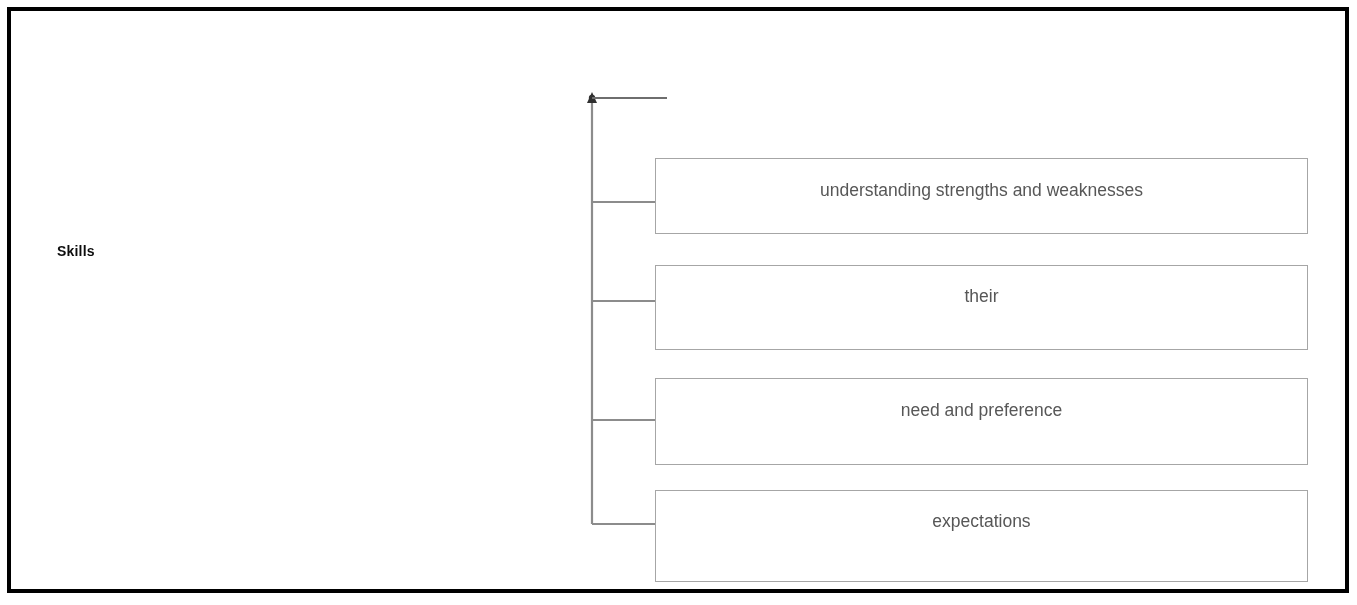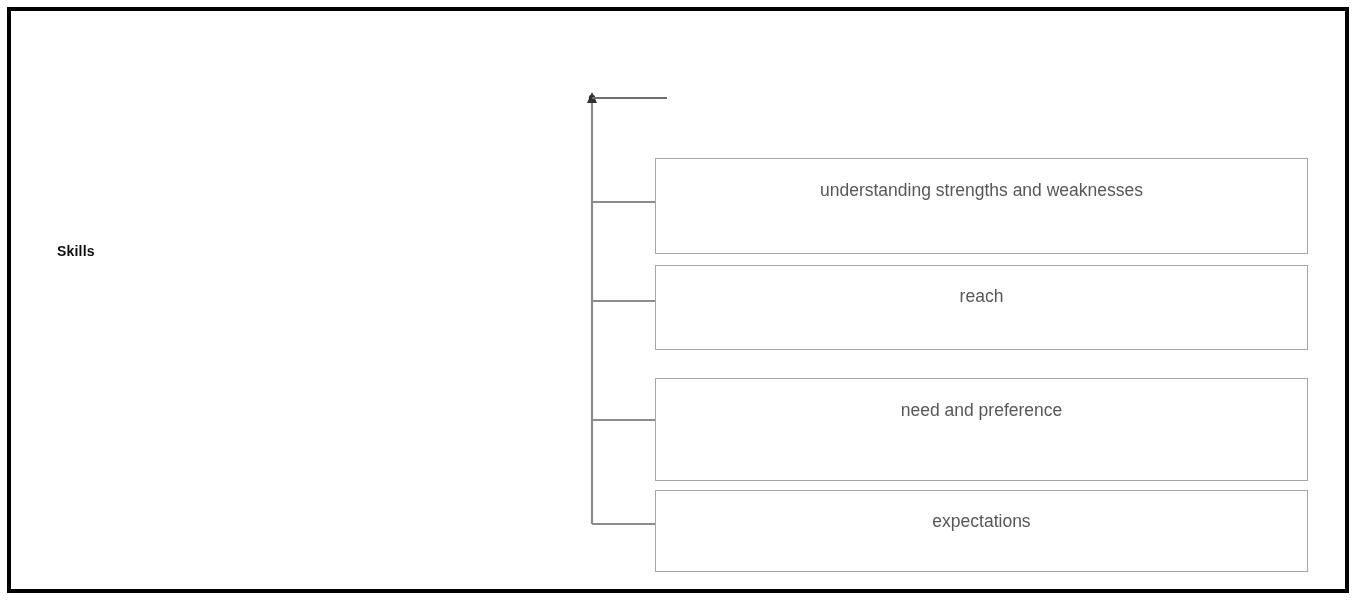--- a/index.html
+++ b/index.html
@@ -67,24 +67,24 @@
     position: absolute;
     left: 0;
     right: 0;
     text-align: center;
     font-size: 17.5px;
     color: #575757;
     white-space: nowrap;
   }
 
   #box-0 { top: 38px;  height: 90px; }
-  #box-1 { top: 158px; height: 96px; }
+  #box-1 { top: 158px; height: 76px; }
   #box-2 { top: 265px; height: 85px; }
-  #box-3 { top: 378px; height: 103px; }
-  #box-4 { top: 490px; height: 82px; }
+  #box-3 { top: 378px; height: 87px; }
+  #box-4 { top: 490px; height: 92px; }
 
   #text-0 { top: 21px; }
   #text-1 { top: 21px; }
   #text-2 { top: 20px; }
   #text-3 { top: 21px; }
   #text-4 { top: 20px; }
 </style>
 </head>
 <body>
 
@@ -111,21 +111,21 @@
 
     <line x1="592" y1="524" x2="667" y2="524" stroke="#8c8c8c" stroke-width="2.2"></line>
   </svg>
 
 
   <div class="leaf-box" id="box-1">
     <div class="leaf-text" id="text-1">understanding strengths and weaknesses</div>
   </div>
 
   <div class="leaf-box" id="box-2">
-    <div class="leaf-text" id="text-2">reach</div>
+    <div class="leaf-text" id="text-2">their</div>
   </div>
 
   <div class="leaf-box" id="box-3">
     <div class="leaf-text" id="text-3">need and preference</div>
   </div>
 
   <div class="leaf-box" id="box-4">
     <div class="leaf-text" id="text-4">expectations</div>
   </div>
 

